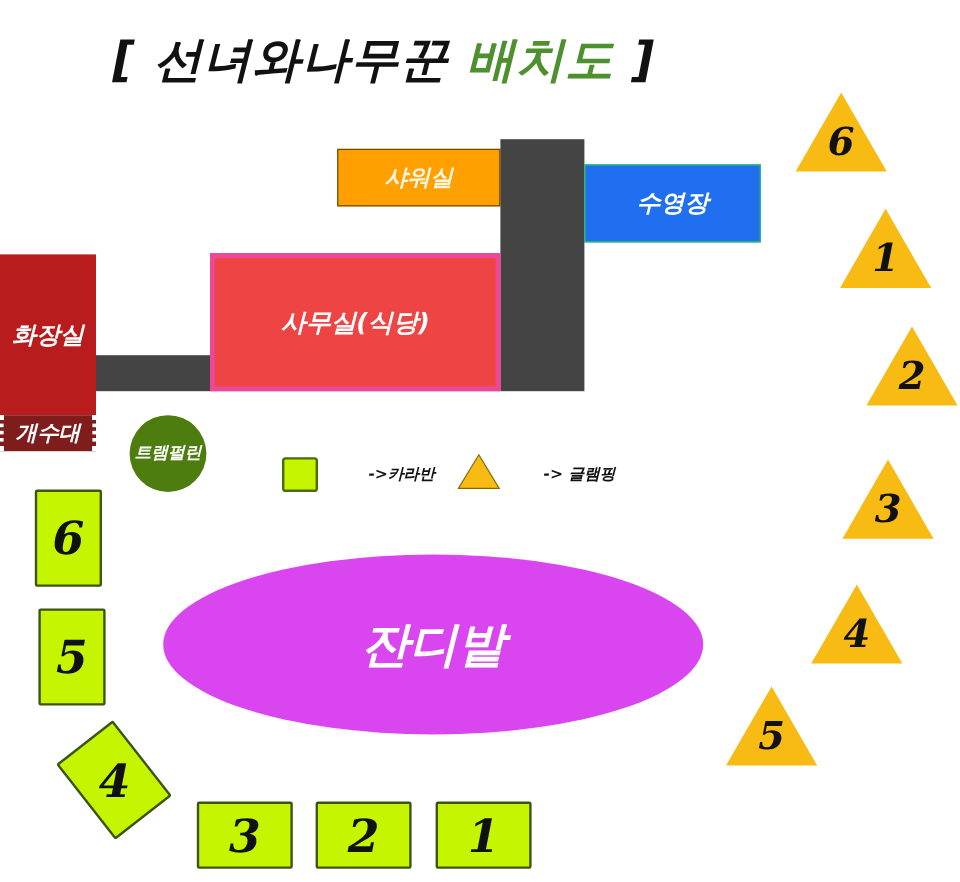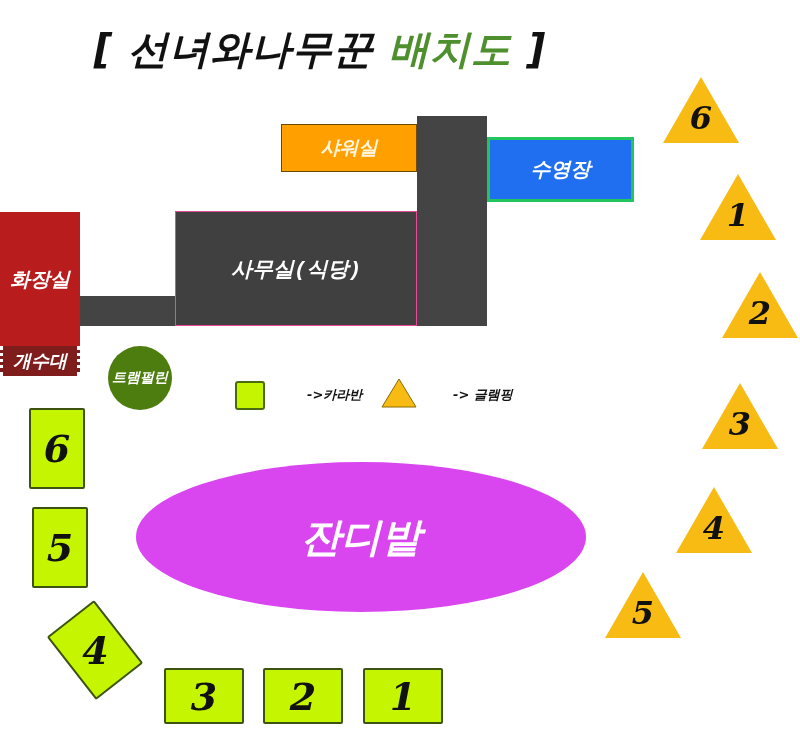--- a/index.html
+++ b/index.html
@@ -3,28 +3,28 @@
 <meta charset="utf-8">
 <style>
   html, body { margin:0; padding:0; background:#ffffff; }
   body { width:800px; height:735px; position:relative; overflow:hidden;
          font-family:"DejaVu Sans", sans-serif; }
   .abs { position:absolute; }
   .title { left:0; top:22px; width:640px; text-align:center; font-size:40px; font-weight:bold;
            font-style:italic; color:#111; letter-spacing:1px; }
   .title .accent { color:#4e8f2e; }
   .box { display:flex; align-items:center; justify-content:center; color:#fff;
-         font-weight:bold; font-style:italic; box-sizing:border-box;font-family:Liberation Mono, monospace; }
+         font-weight:bold; font-style:italic; box-sizing:border-box; }
   .shower { left:281px; top:124px; width:136px; height:48px; background:#ff9f00;
             border:1px solid #6b4a00; font-size:19px; color:#fff6e0; }
   .corridor-v { left:417px; top:116px; width:70px; height:210px; background:#444444; }
   .pool { left:487px; top:137px; width:147px; height:65px; background:#1f6ff0;
-          border:3px solid #22c55e; font-size:20px; }
-  .office { left:175px; top:211px; width:242px; height:115px; background:#404040;
-            border:1px solid #ec4899; font-size:21px; }
+          border:1px solid #22c55e; font-size:20px; }
+  .office { left:175px; top:211px; width:242px; height:115px; background:#ef4444;
+            border:4px solid #ec4899; font-size:21px; }
   .corridor-h { left:80px; top:296px; width:95px; height:30px; background:#444444; }
   .toilet { left:0; top:212px; width:80px; height:134px; background:#b91c1c; font-size:20px; }
   .sink { left:0; top:346px; width:80px; height:30px; background:#7f1d1d; font-size:18px;
           border-left:3px dotted #fff; border-right:3px dotted #fff; }
   .trampoline { left:108px; top:346px; width:64px; height:64px; border-radius:50%;
                 background:#4d7c0f; font-size:14px; }
   .legend-sq { left:235px; top:381px; width:30px; height:29px; background:#c6f500;
                border:2px solid #4a6b10; border-radius:3px; box-sizing:border-box; }
   .legend-txt { font-size:13px; font-weight:bold; font-style:italic; color:#111;margin-left:35px; }
   .field { left:136px; top:462px; width:450px; height:150px; border-radius:50%;

